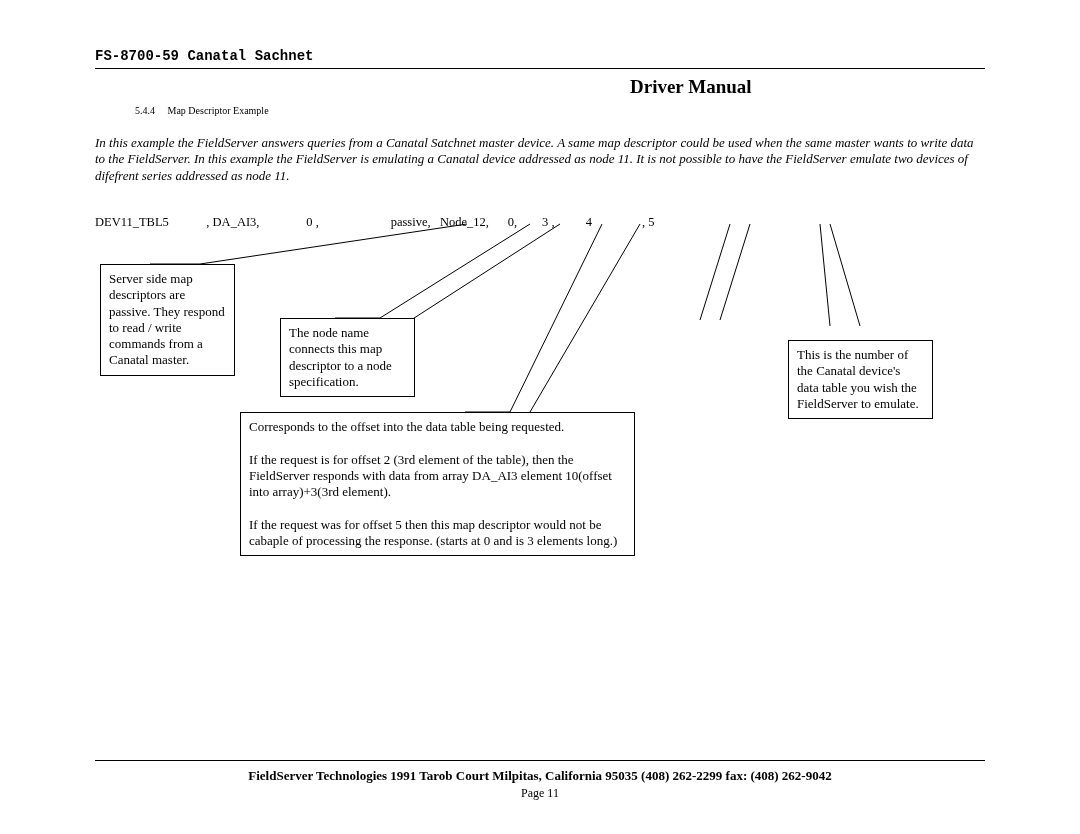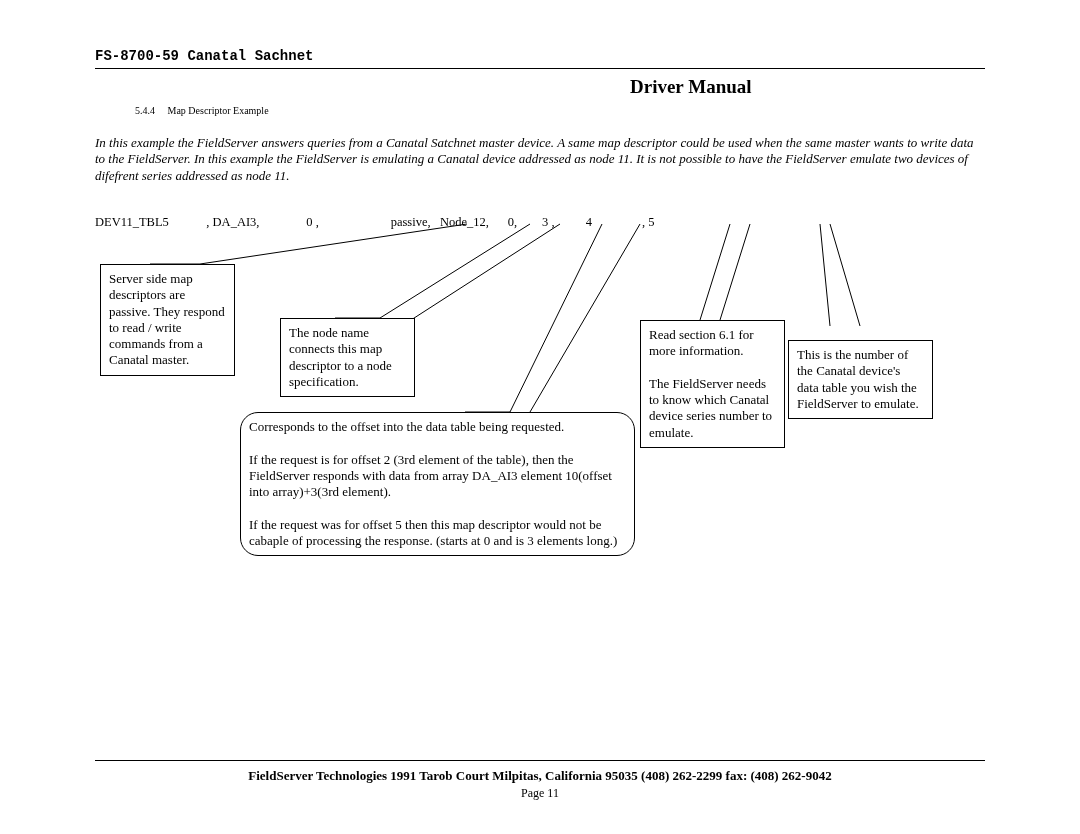--- a/index.html
+++ b/index.html
@@ -137,28 +137,25 @@
 
     <polyline points="730,224 700,320 700,320" fill="none" stroke="#000" stroke-width="1"></polyline>
     <polyline points="750,224 720,320" fill="none" stroke="#000" stroke-width="1"></polyline>
 
     <polyline points="820,224 830,326 830,326" fill="none" stroke="#000" stroke-width="1"></polyline>
     <polyline points="830,224 860,326" fill="none" stroke="#000" stroke-width="1"></polyline>
   </svg>
 
   <div class="callout" style="left:280px; top:318px; width:135px;">The node name connects this map descriptor to a node specification.</div>
   <div class="callout" style="left:100px; top:264px; width:135px;">Server side map descriptors are passive. They respond to read / write commands from a Canatal master.</div>
-  <div class="callout" style="left:240px; top:412px; width:395px; white-space:pre-line;border-radius:18px;">Corresponds to the offset into the data table being requested.
+  <div class="callout" style="left:240px; top:412px; width:395px; white-space:pre-line;">Corresponds to the offset into the data table being requested.
 
 If the request is for offset 2 (3rd element of the table), then the FieldServer responds with data from array DA_AI3 element 10(offset into array)+3(3rd element).
 
 If the request was for offset 5 then this map descriptor would not be cabaple of processing the response. (starts at 0 and is 3 elements long.)</div>
-  <div class="callout" style="left:640px; top:320px; width:145px; white-space:pre-line;">Read section 6.1 for more information.
-
-The FieldServer needs to know which Canatal device series number to emulate.</div>
   <div class="callout" style="left:770px; top:340px; width:145px;margin-left:18px;">This is the number of the Canatal device's data table you wish the FieldServer to emulate.</div>
 
   <div class="hr-bottom"></div>
   <div class="footer">
     <div class="line1">FieldServer Technologies 1991 Tarob Court Milpitas, California 95035 (408) 262-2299  fax: (408) 262-9042</div>
     <span class="page-num">Page 11</span>
   </div>
 
 </div>
 

